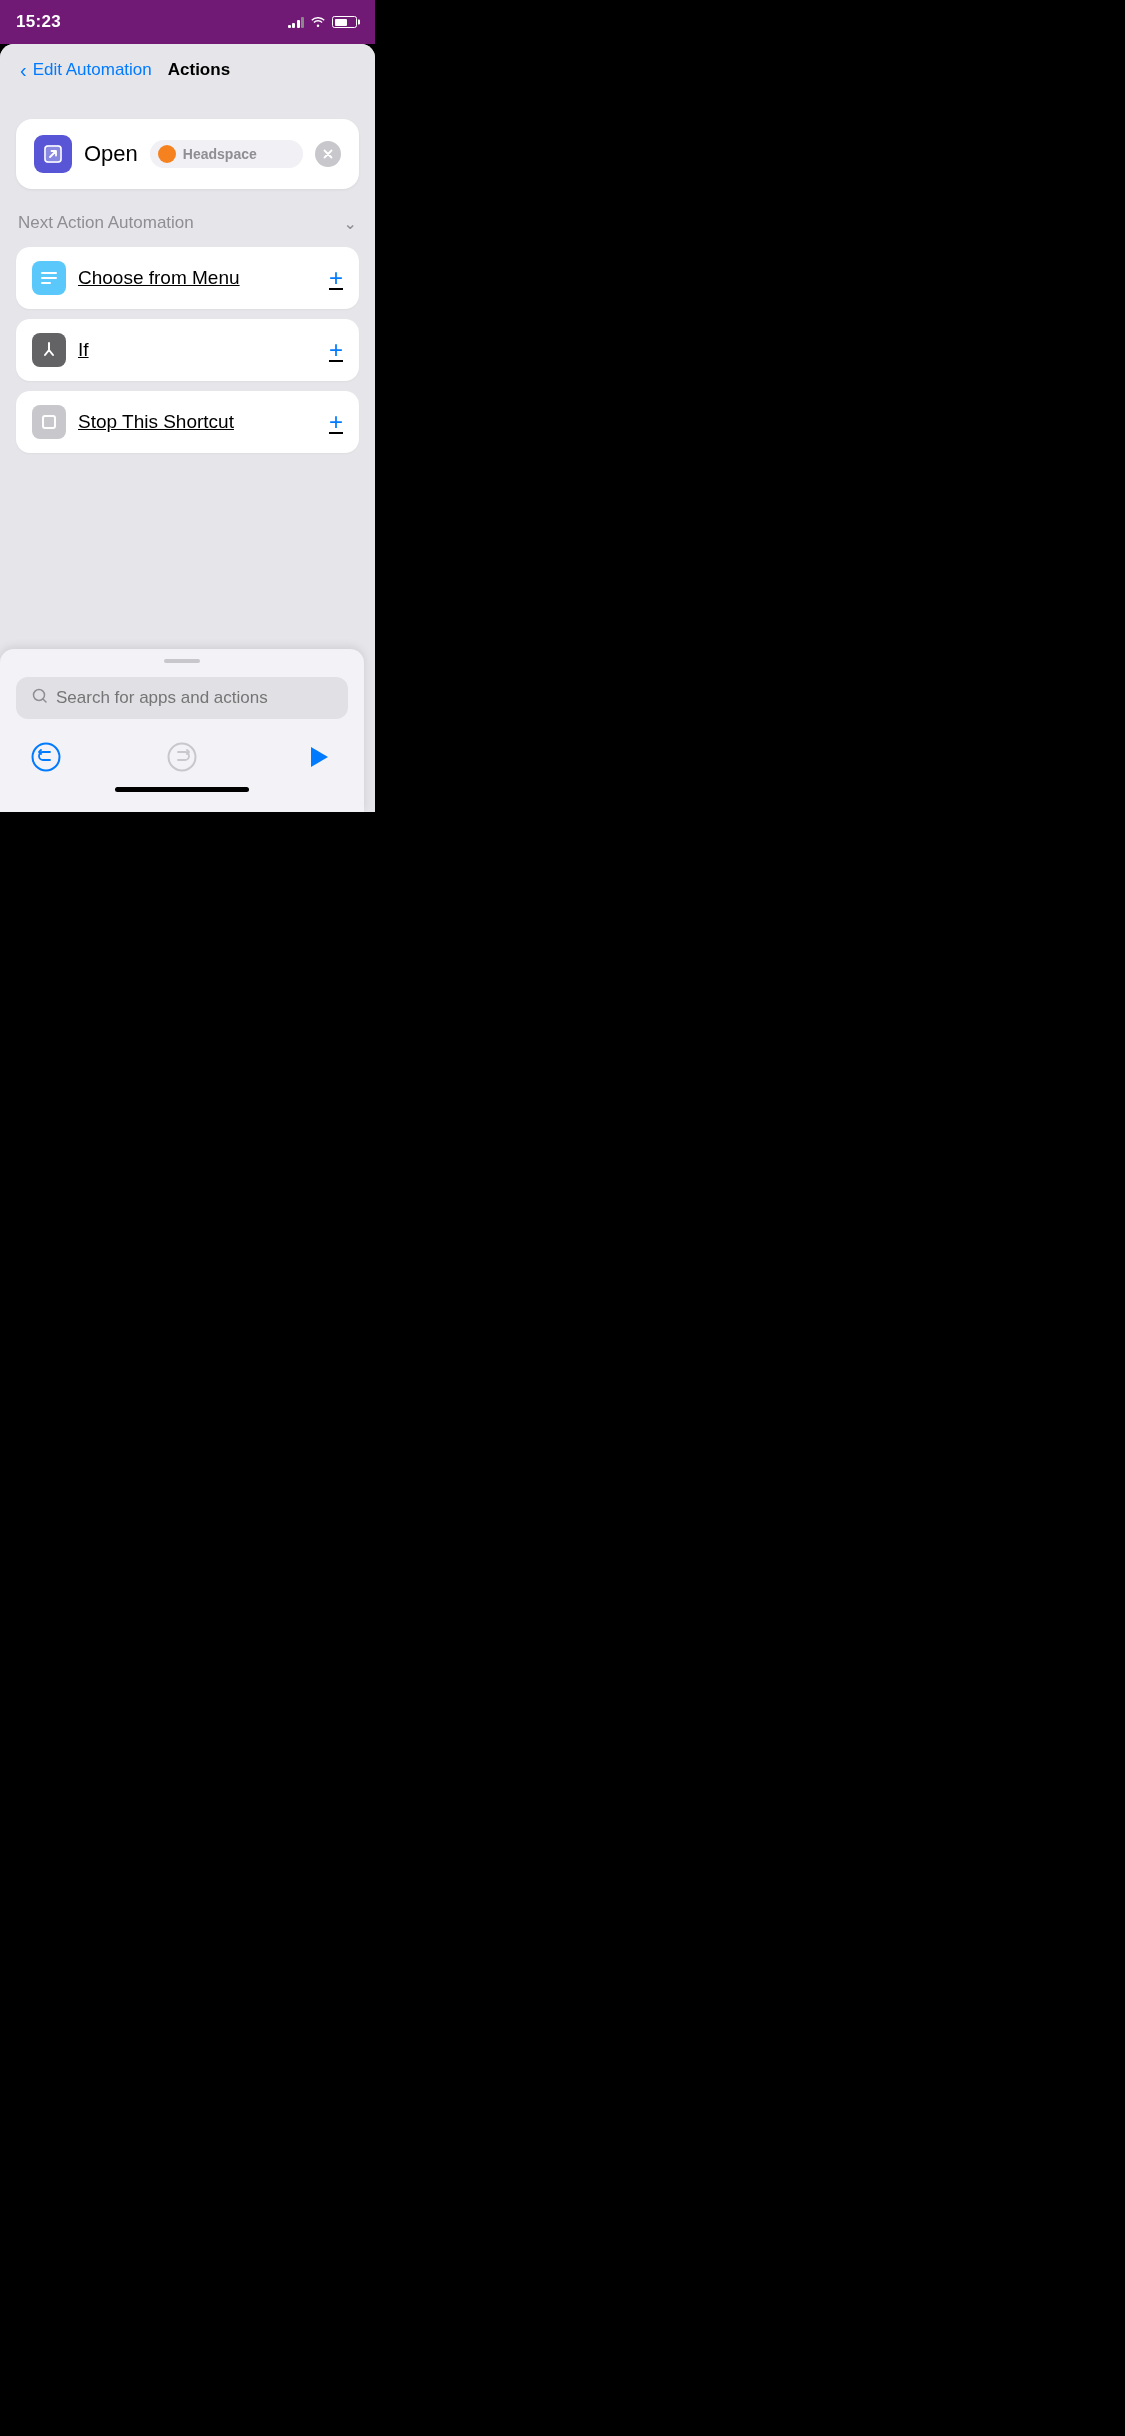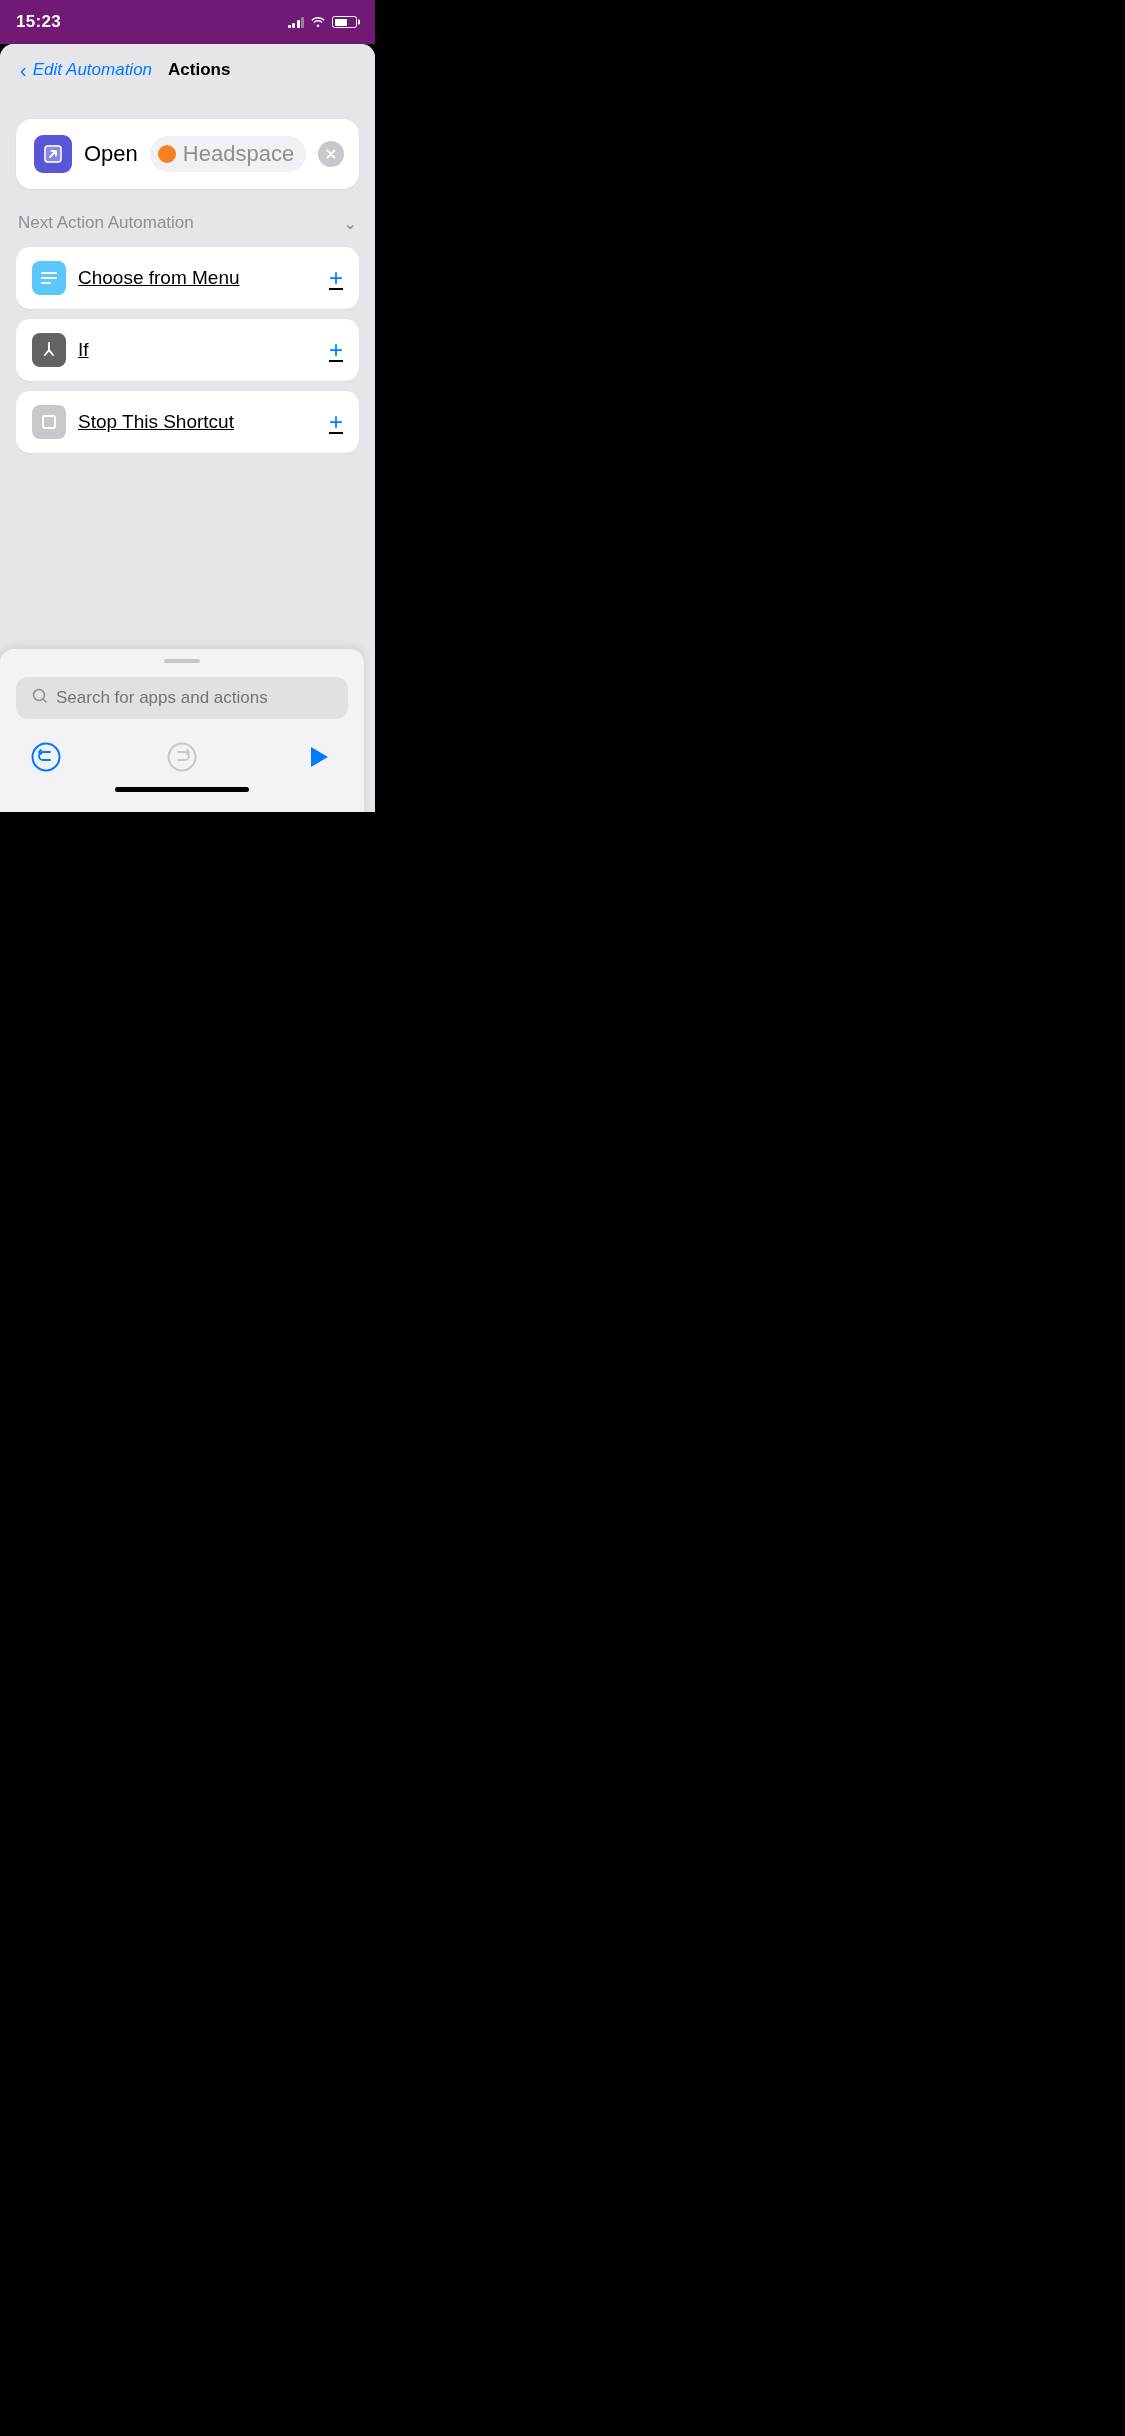--- a/index.html
+++ b/index.html
@@ -119,21 +119,20 @@
       font-size: 20px;
       font-weight: 300;
       color: #007AFF;
       margin-right: 2px;
       line-height: 1;
     }
 
     .back-label {
       color: #007AFF;
       font-size: 17px;
-      font-style: italic;
     }
 
     .page-title {
       color: #000;
       font-size: 17px;
       font-weight: 600;
       margin-left: 16px;
     }
 
     
@@ -189,23 +188,23 @@
 
     .headspace-dot {
       width: 18px;
       height: 18px;
       background: #F5821F;
       border-radius: 50%;
       flex-shrink: 0;
     }
 
     .app-name {
-      font-size: 22px;
+      font-size: 14px;
       color: #8e8e93;
-      font-weight: 400;
+      font-weight: 700;
     }
 
     .clear-btn {
       width: 26px;
       height: 26px;
       background: #c7c7cc;
       border-radius: 50%;
       display: flex;
       align-items: center;
       justify-content: center;

